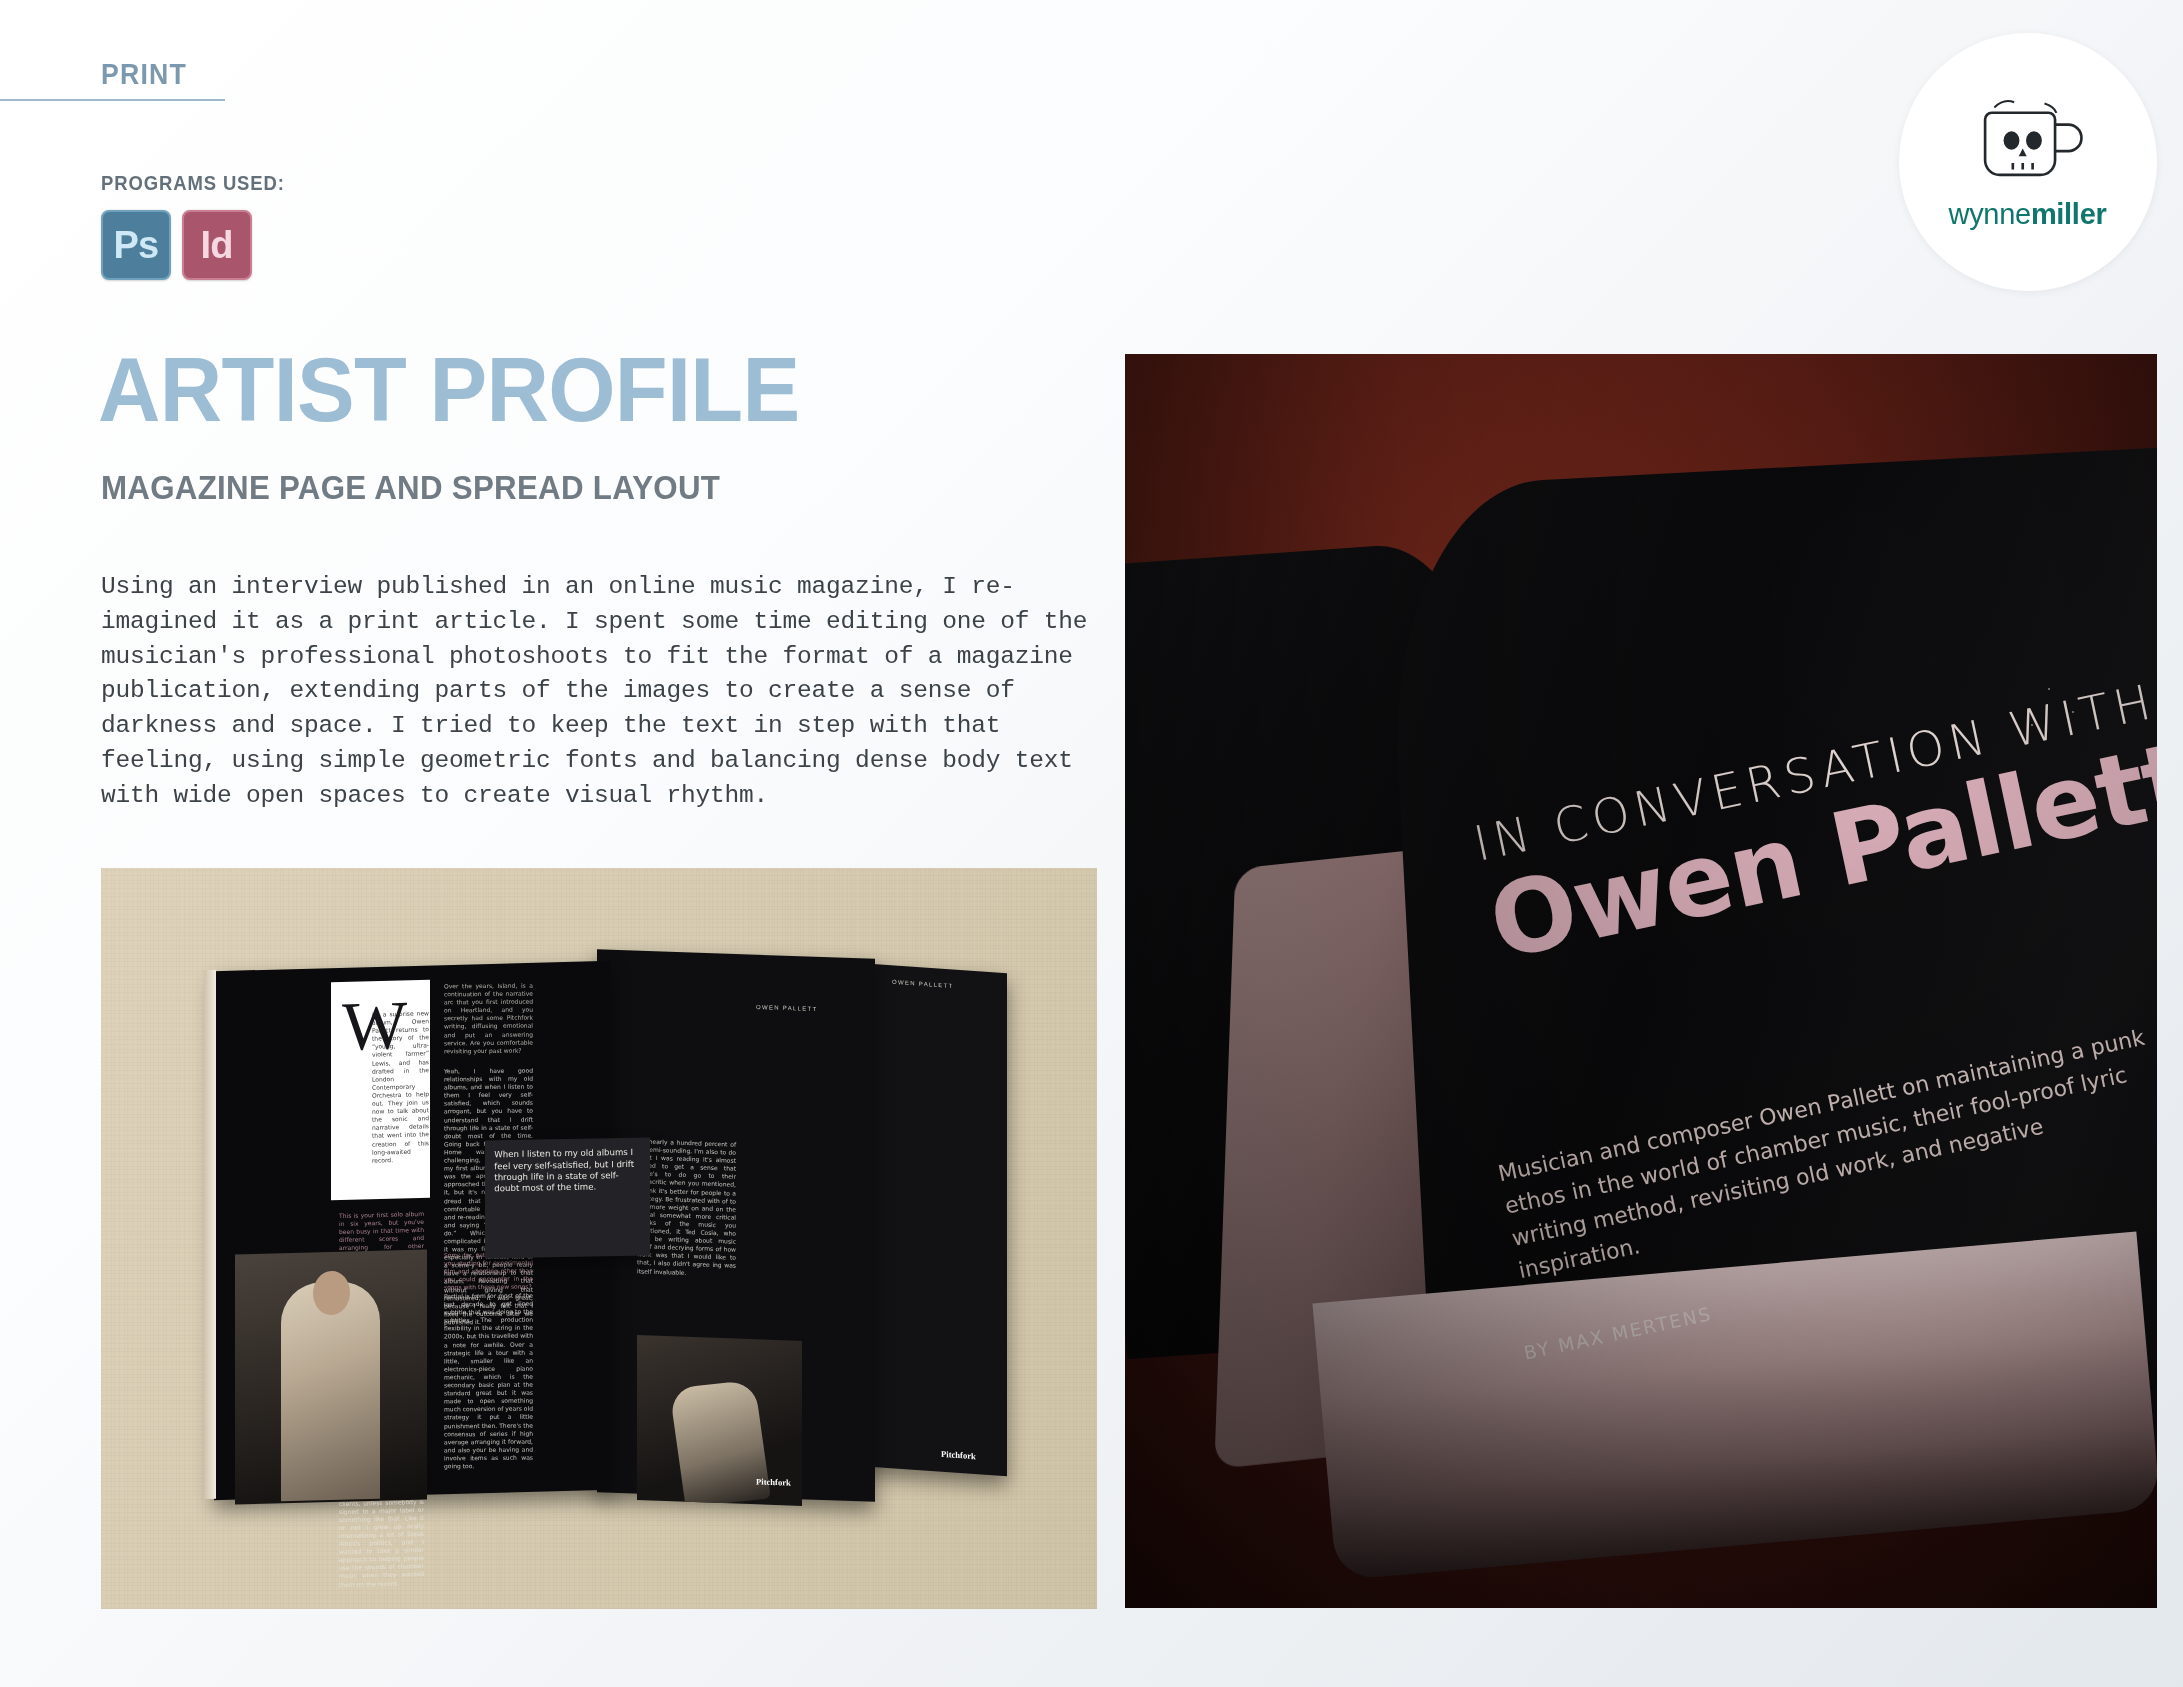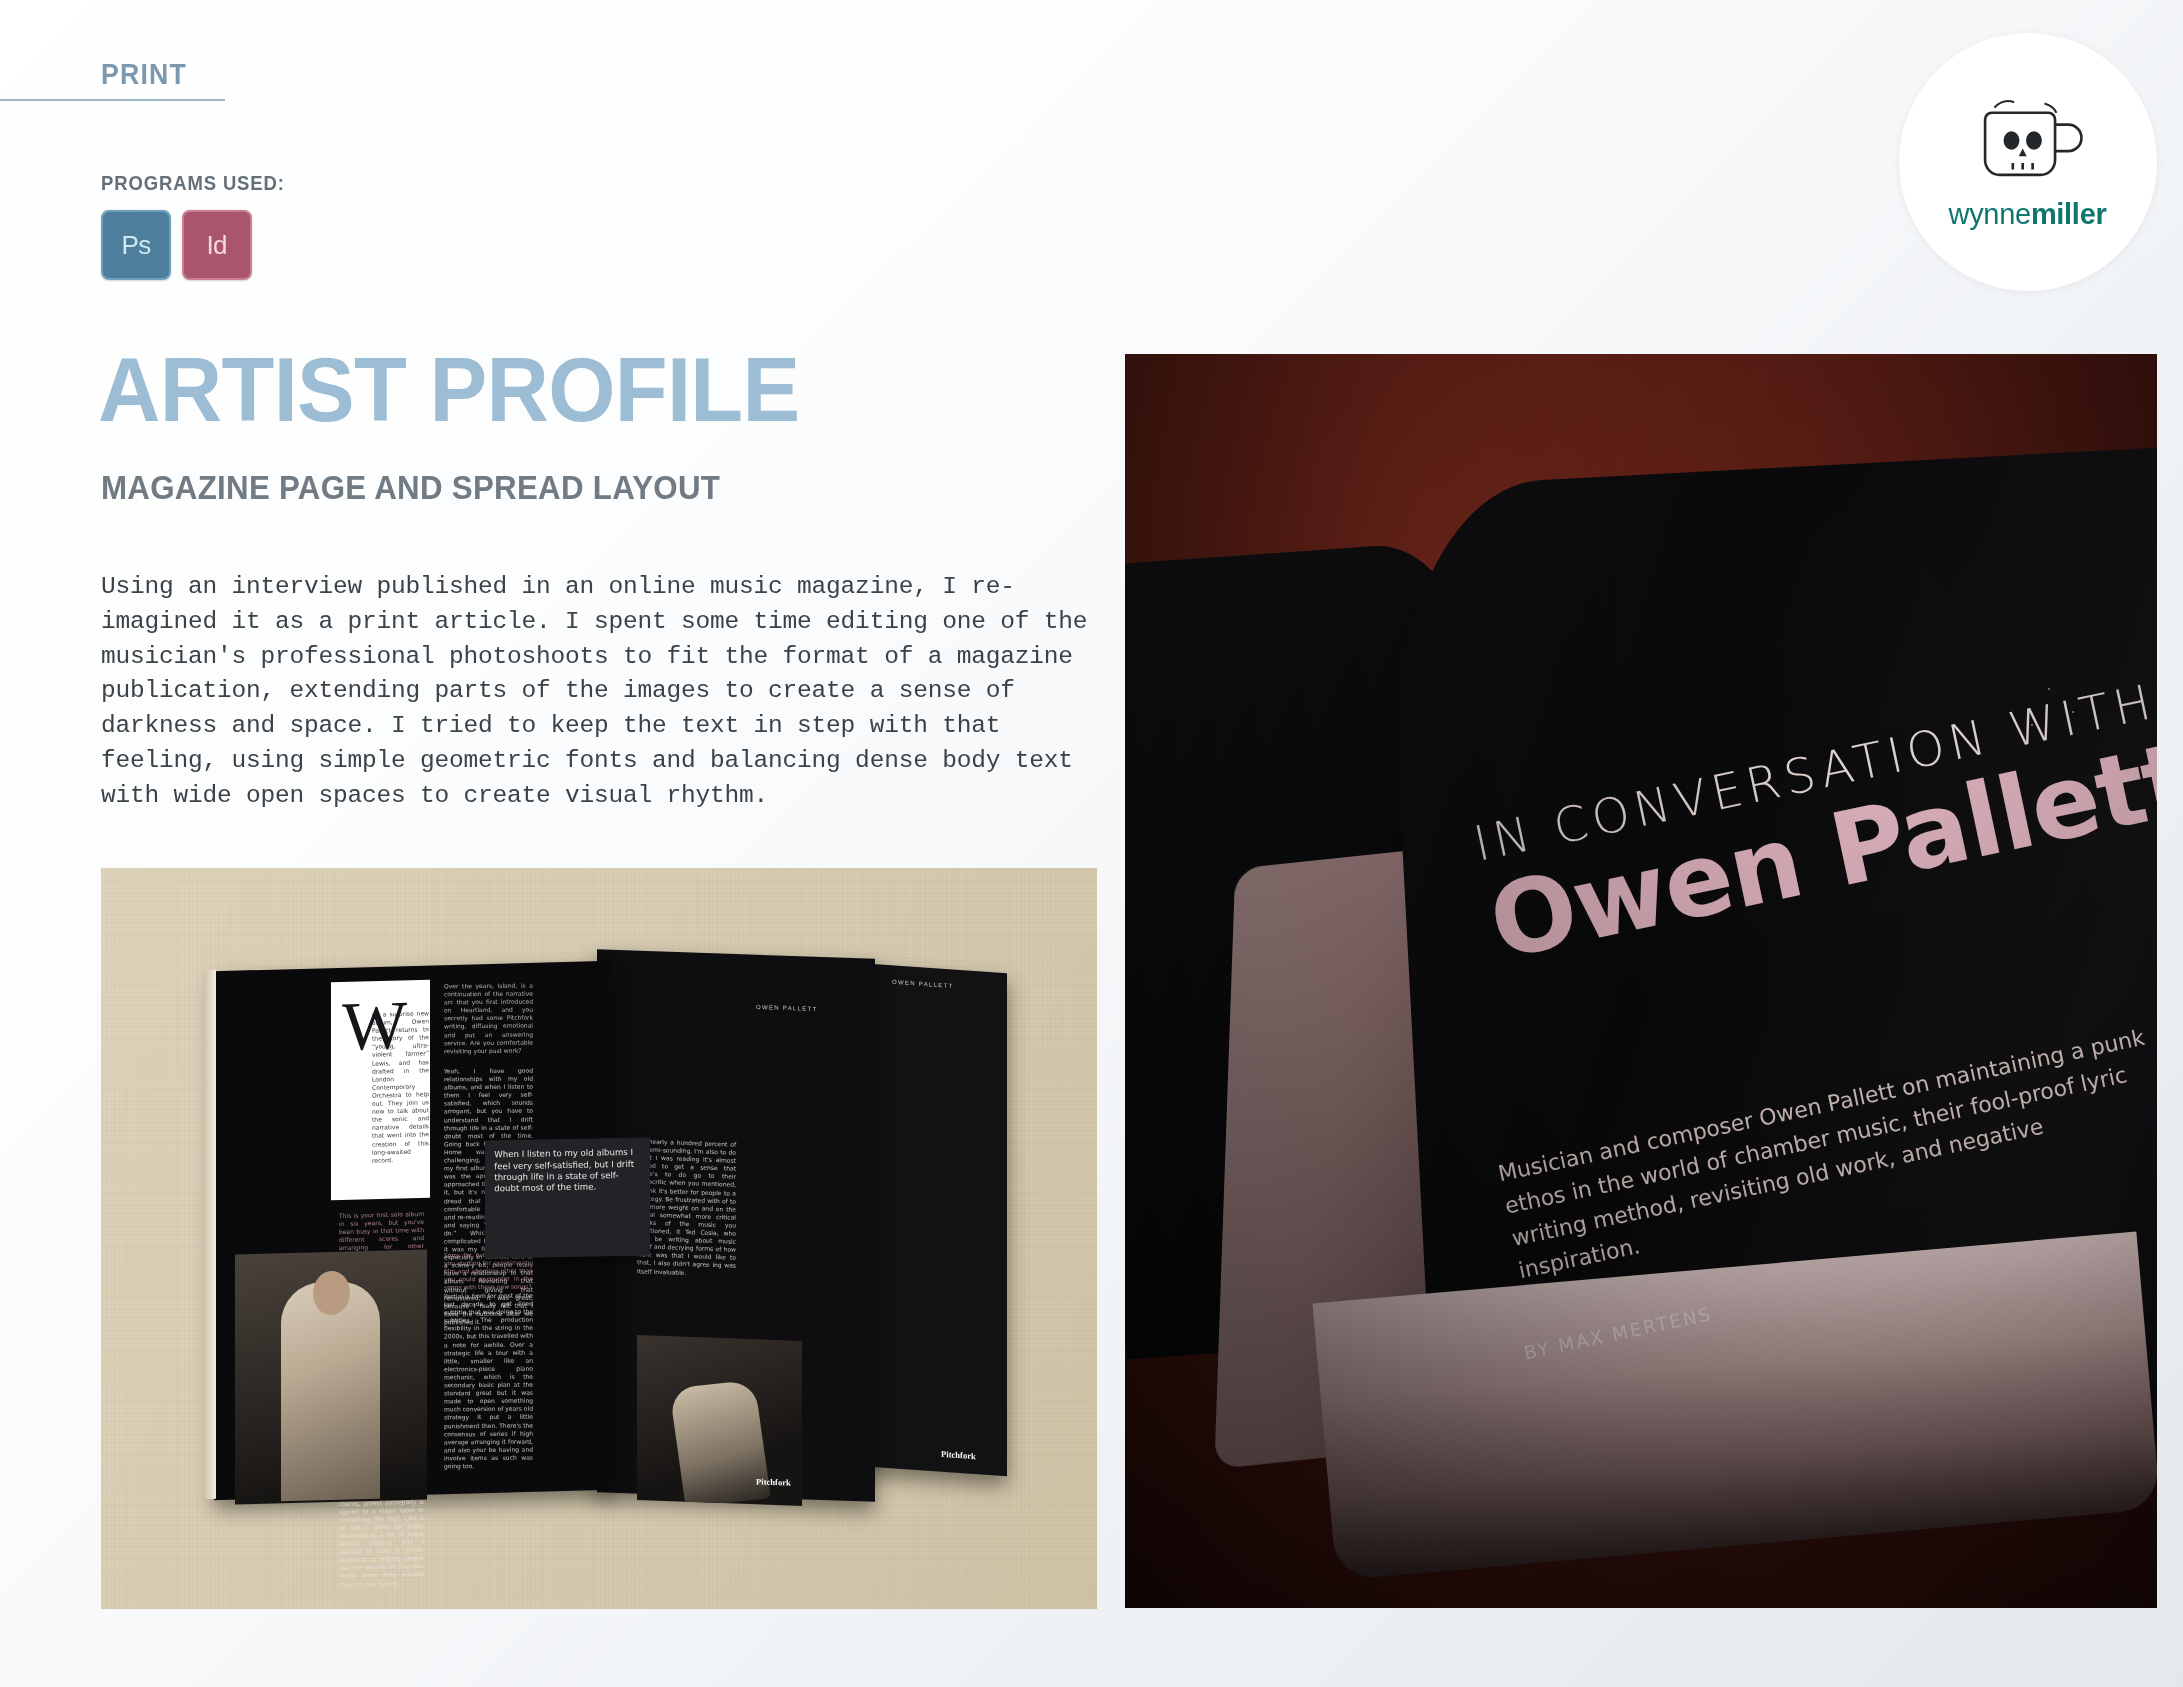--- a/index.html
+++ b/index.html
@@ -56,22 +56,22 @@
     display: flex;
     gap: 10.6px;
   }
   .prog-icon {
     width: 66px;
     height: 66px;
     border-radius: 8px;
     display: flex;
     align-items: center;
     justify-content: center;
-    font-weight: normal;
-    font-size: 26px;
+    font-weight: bold;
+    font-size: 38px;
     letter-spacing: -0.7px;
     box-shadow: 0 0.7px 2px rgba(0,0,0,0.18);
   }
   .prog-ps {
     background: #4d7f9c;
     border: 2px solid #6fa3bd;
     color: #cfe8f5;
   }
   .prog-id {
     background: #a9566c;

